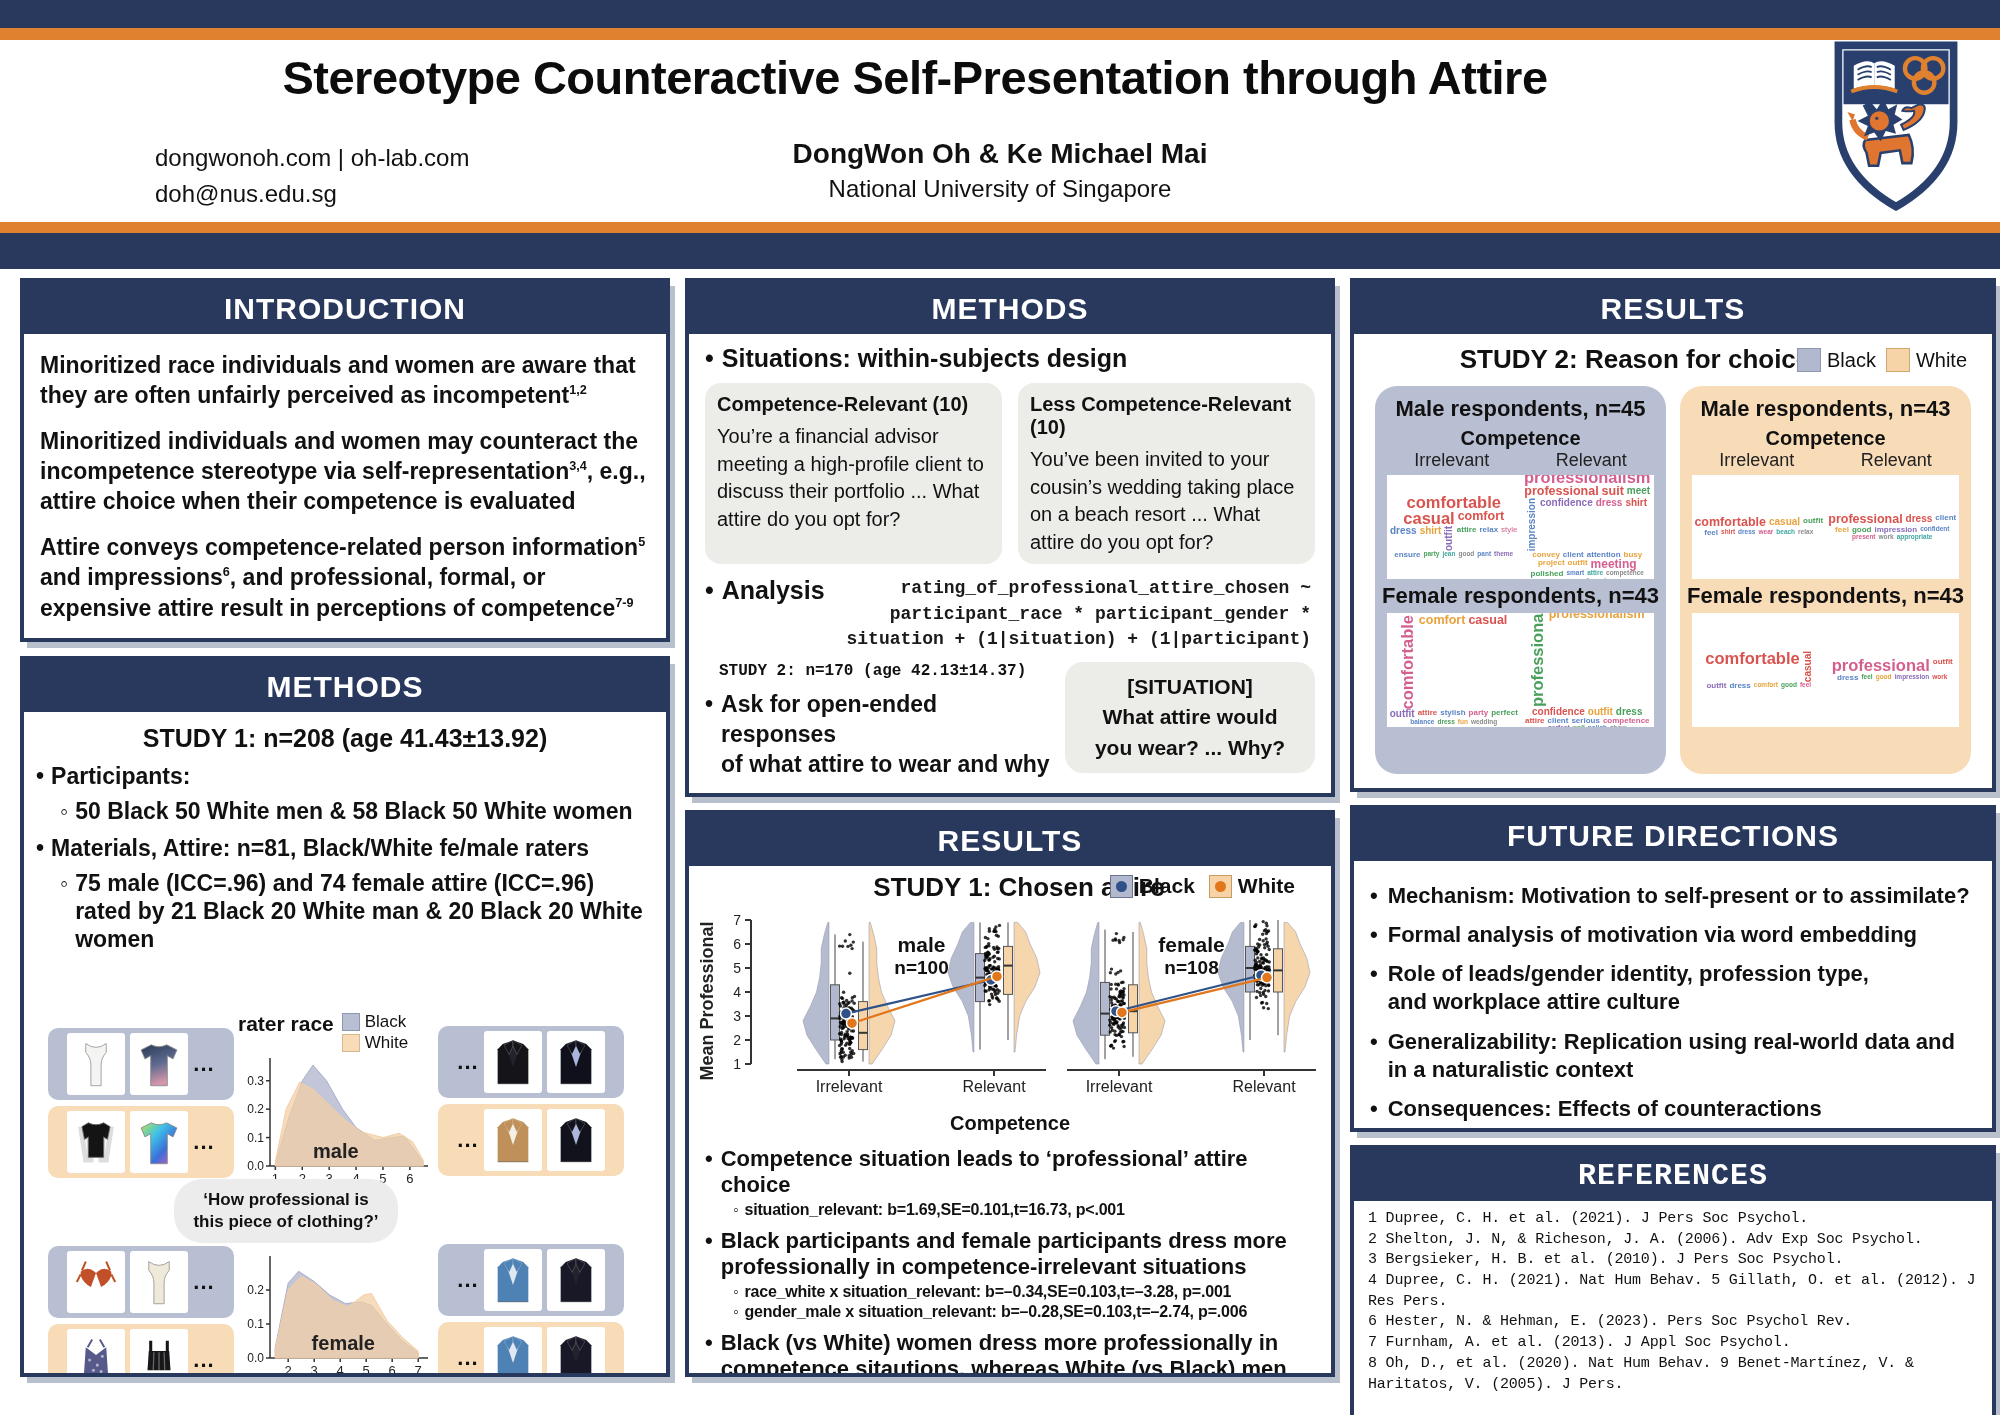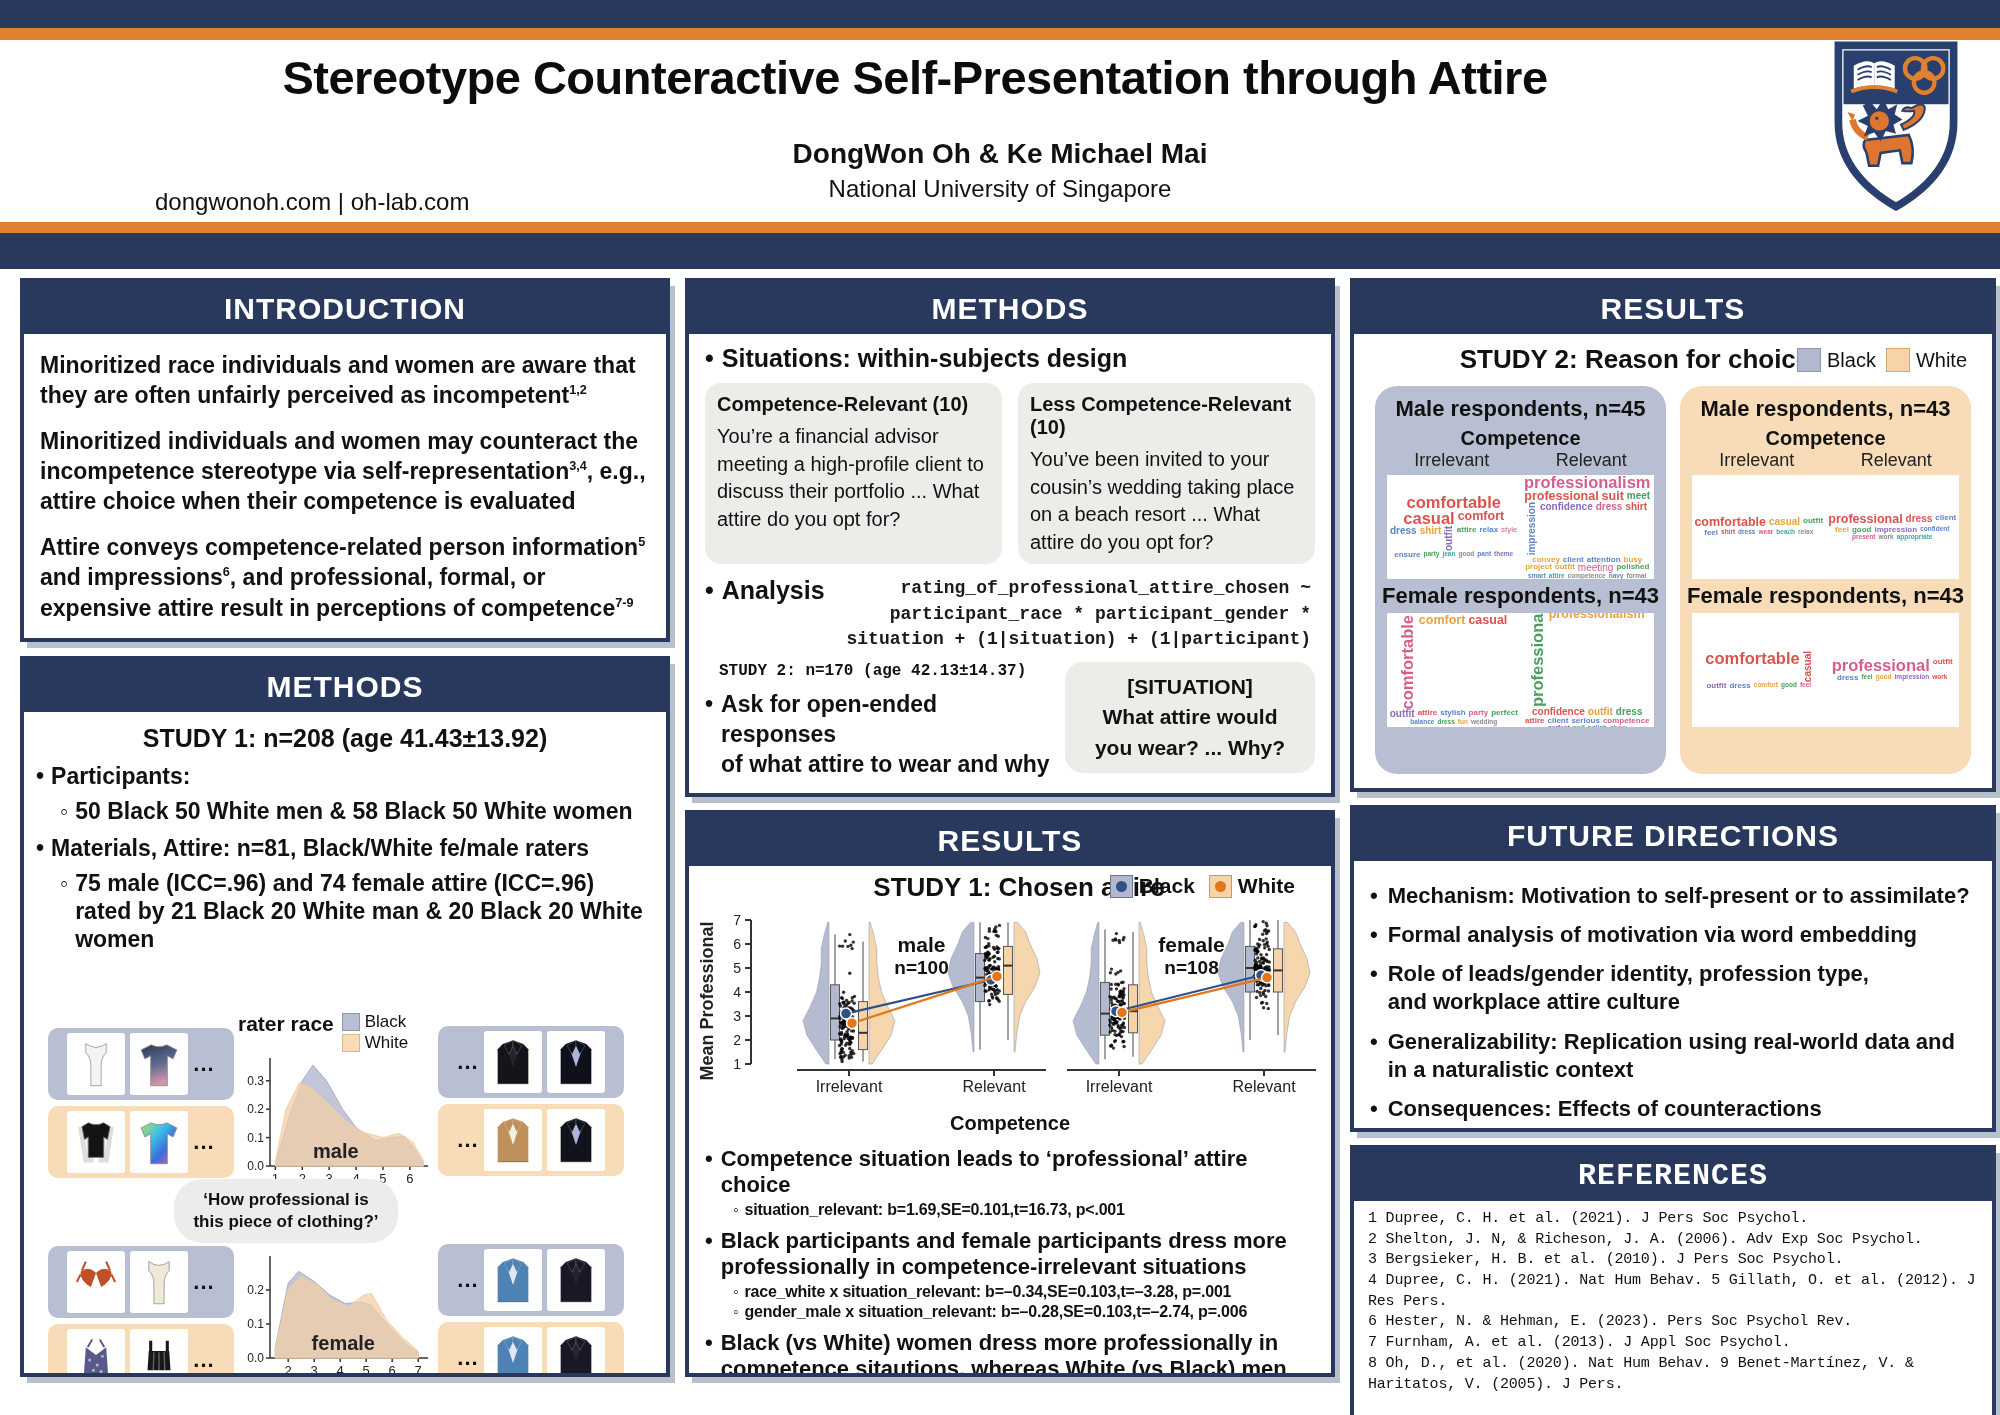--- a/index.html
+++ b/index.html
@@ -4,21 +4,21 @@
 <style>
   html,body{margin:0;padding:0;}
   body{width:2000px;height:1415px;position:relative;background:#ffffff;
        font-family:"Liberation Sans",sans-serif;color:#111;overflow:hidden;}
   sup{font-size:0.55em;}
   
   .topbar{position:absolute;left:0;top:0;width:100%;height:28px;background:#29395e;}
   .topstripe{position:absolute;left:0;top:28px;width:100%;height:12px;background:#e0812f;}
   .title{position:absolute;left:70px;right:240px;top:50px;text-align:center;
          font-size:47px;font-weight:bold;letter-spacing:-0.5px;color:#0c0c0c;}
-  .contact{position:absolute;left:155px;top:140px;font-size:24px;line-height:1.5;margin-top:44px;}
+  .contact{position:absolute;left:155px;top:140px;font-size:24px;line-height:1.5;}
   .authors{position:absolute;left:600px;width:800px;top:138px;text-align:center;}
   .authors .line1{font-size:28px;font-weight:600;}
   .authors .line1 .extra{font-weight:800;}
   .authors .affil{font-size:24px;margin-top:5px;font-weight:400;}
   .logo{position:absolute;right:40px;top:38px;width:128px;height:176px;}
   .stripe-o2{position:absolute;left:0;top:222px;width:100%;height:11px;background:#e0812f;}
   .stripe-n2{position:absolute;left:0;top:233px;width:100%;height:36px;background:#29395e;}
   
   .panel{position:absolute;background:#fff;border:4px solid #29395e;box-sizing:border-box;
          box-shadow:6px 7px 0 -1px rgba(125,140,165,0.55);overflow:hidden;}
@@ -1173,21 +1173,21 @@
               <span class="rot" style="font-size: 10px; color: rgb(91, 132, 196); font-weight: 600;">impression</span>
               <span style="font-size: 10px; color: rgb(138, 107, 184); font-weight: 600;">confidence</span>
               <span style="font-size: 10px; color: rgb(212, 95, 142); font-weight: 600;">dress</span>
               <span style="font-size: 10px; color: rgb(217, 83, 79); font-weight: 600;">shirt</span>
               <span style="font-size: 8px; color: rgb(232, 163, 61); font-weight: 600;">convey</span>
               <span style="font-size: 8px; color: rgb(91, 132, 196); font-weight: 600;">client</span>
               <span style="font-size: 8px; color: rgb(91, 132, 196); font-weight: 600;">attention</span>
               <span style="font-size: 8px; color: rgb(232, 163, 61); font-weight: 600;">busy</span>
               <span style="font-size: 8px; color: rgb(232, 163, 61); font-weight: 600;">project</span>
               <span style="font-size: 8px; color: rgb(232, 163, 61); font-weight: 600;">outfit</span>
-              <span style="font-size: 10px; color: rgb(212, 95, 142); font-weight: 400;">meeting</span>
+              <span style="font-size: 12px; color: rgb(212, 95, 142); font-weight: 700;">meeting</span>
               <span style="font-size: 8px; color: rgb(73, 160, 92); font-weight: 600;">polished</span>
               <span style="font-size: 6.5px; color: rgb(91, 132, 196); font-weight: 600;">smart</span>
               <span style="font-size: 6.5px; color: rgb(63, 167, 160); font-weight: 600;">attire</span>
               <span style="font-size: 6.5px; color: rgb(138, 138, 138); font-weight: 600;">competence</span>
               <span style="font-size: 6.5px; color: rgb(91, 132, 196); font-weight: 600;">navy</span>
               <span style="font-size: 6.5px; color: rgb(138, 138, 138); font-weight: 600;">formal</span>
             </div>
           </div>
           <div class="r2head f">Female respondents, n=43</div>
           <div class="r2box tall">

